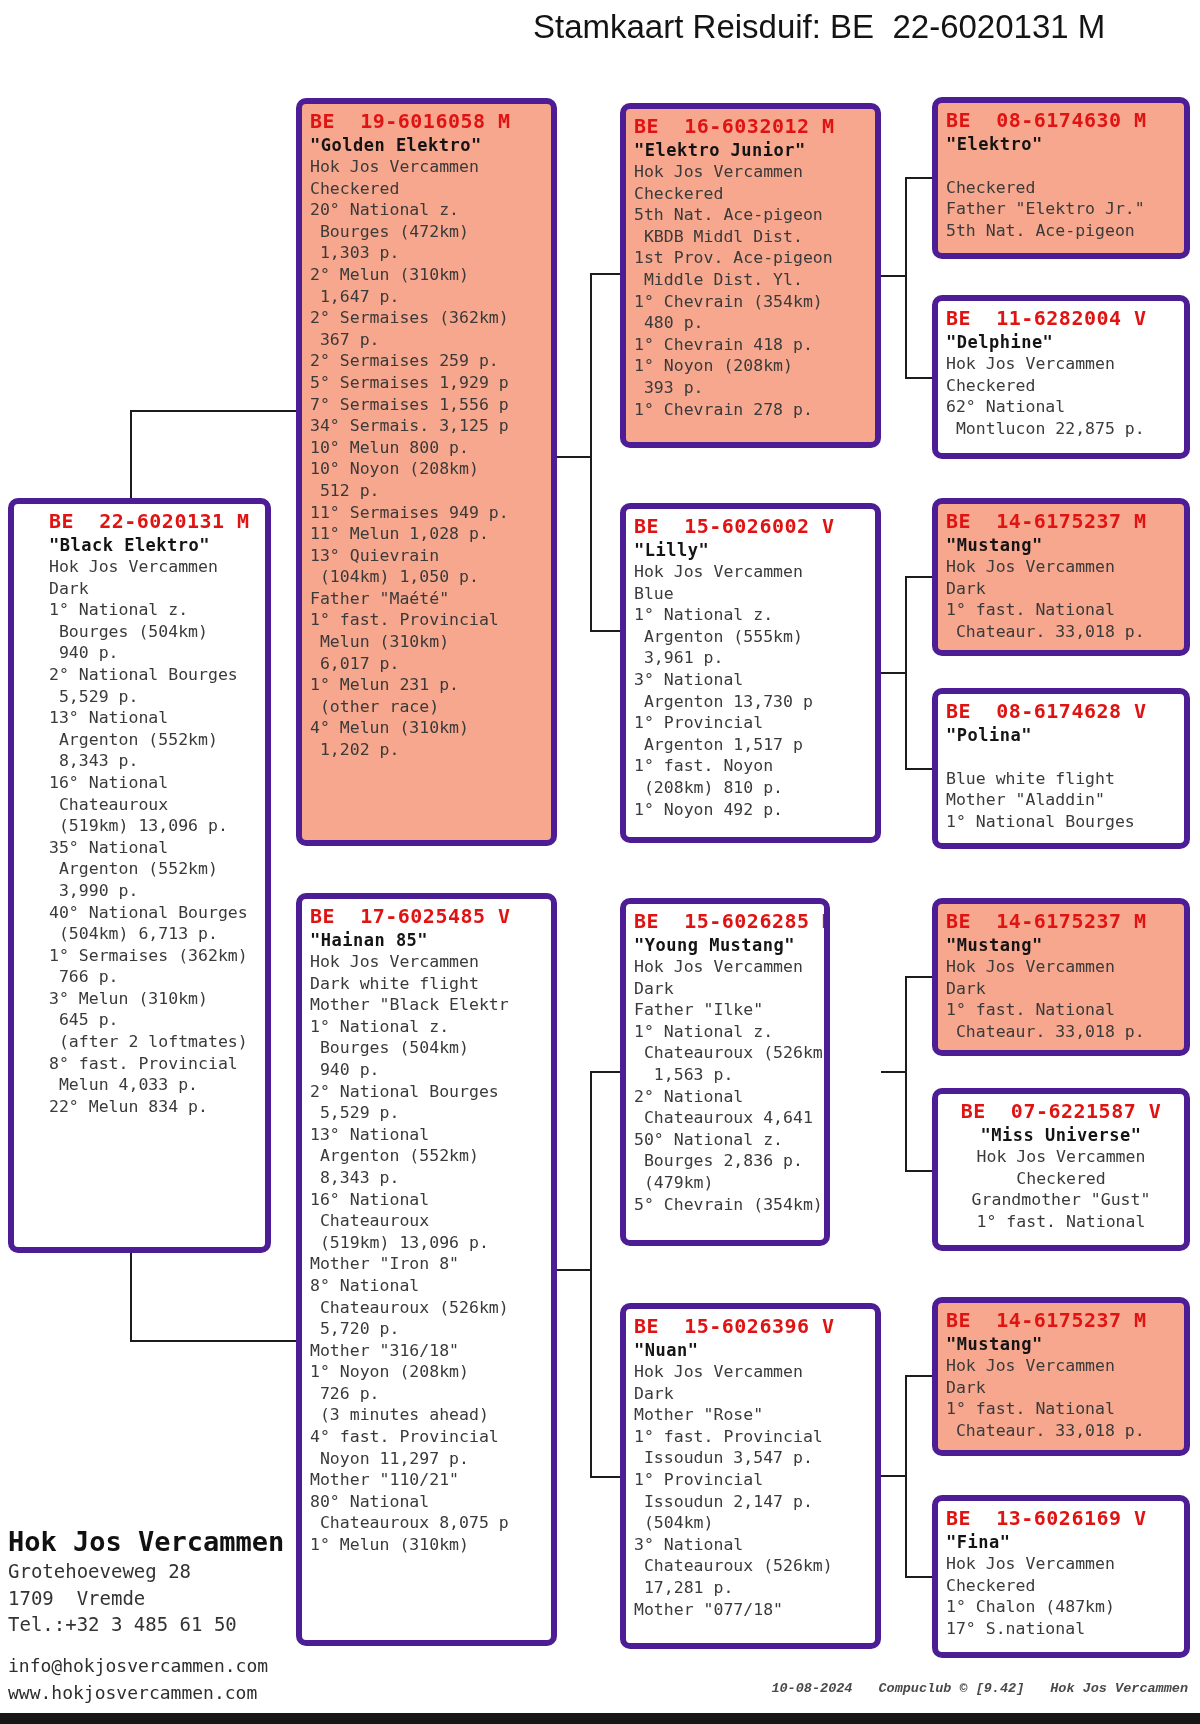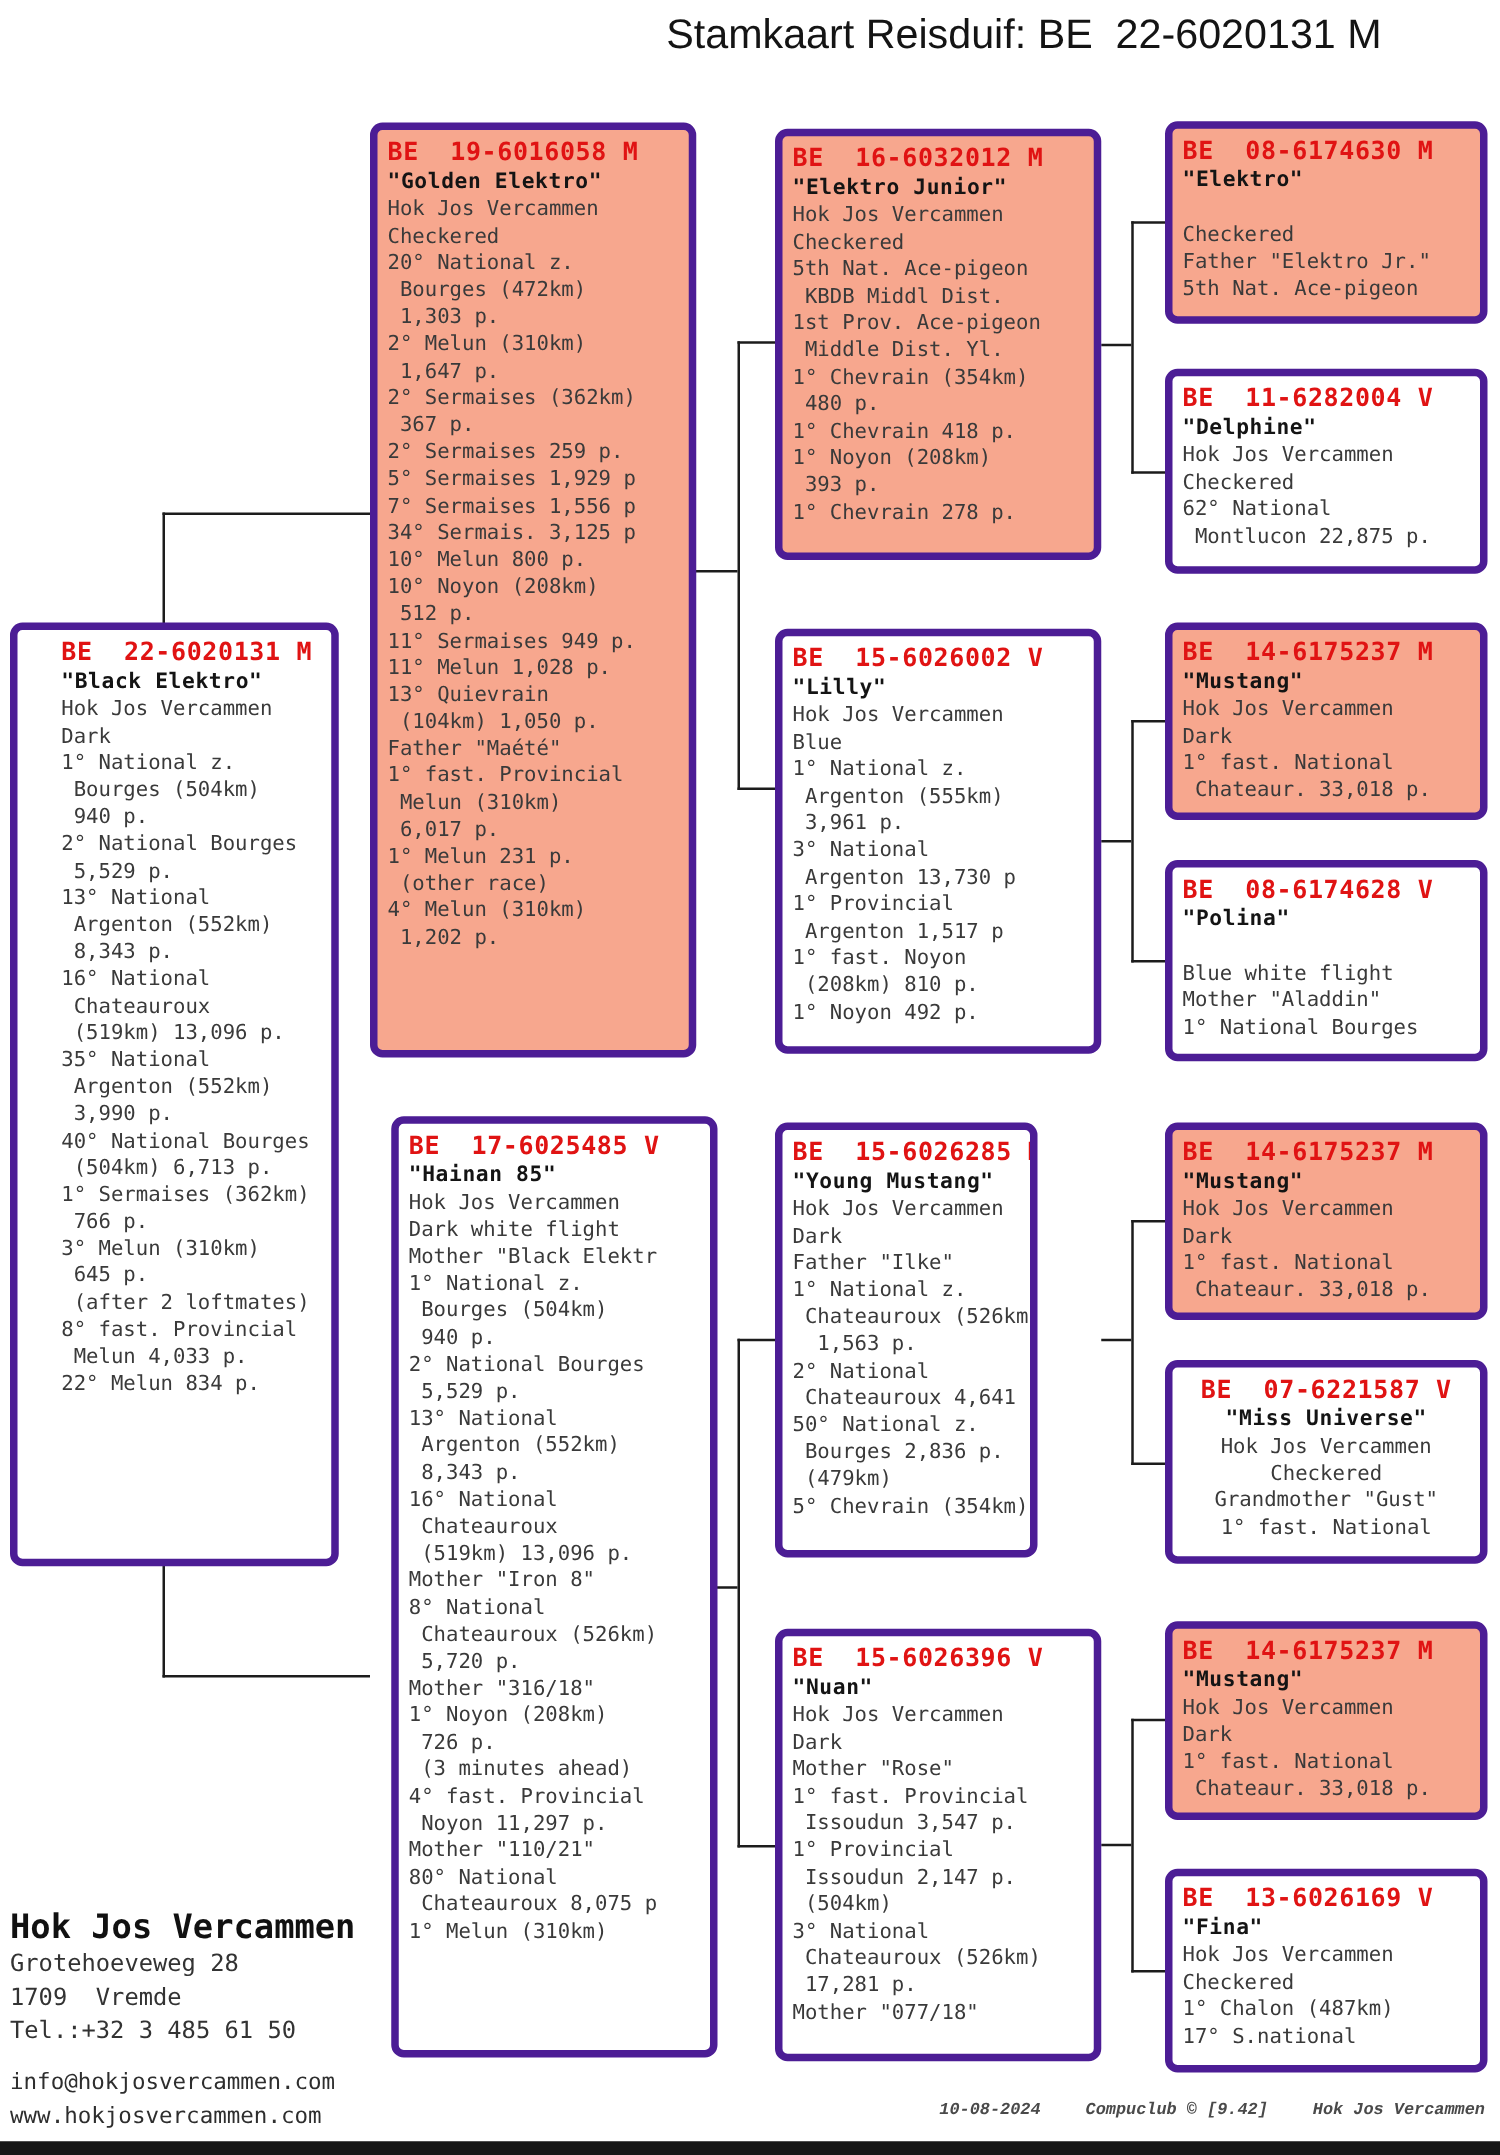--- a/index.html
+++ b/index.html
@@ -43,21 +43,21 @@
   }
   .contact-web {
     position:absolute; left:8px; top:1652px;
     font-size:18px; line-height:27px; color:#2e2e2e; white-space:pre;
   }
   .footer {
     position:absolute; right:12px; top:1681px;
     font-family:"Liberation Mono", monospace;
     font-style:italic; font-weight:bold;
     font-size:13.5px; color:#4a4a4a;
-    display:flex; gap:36px; white-space:pre;
+    display:flex; gap:26px; white-space:pre;
   }
   .bottom-bar {
     position:absolute; left:0; top:1713px; width:1200px; height:11px;
     background:#161616;
   }
 </style>
 </head>
 <body>
 
 <div class="title">Stamkaart Reisduif: BE  22-6020131 M</div>
@@ -154,21 +154,21 @@
 Father "Maété"
 1° fast. Provincial
  Melun (310km)
  6,017 p.
 1° Melun 231 p.
  (other race)
 4° Melun (310km)
  1,202 p.</div>
 </div>
 
-<div class="box" style="left:296px;top:893px;width:261px;height:753px;margin-left:17px;">
+<div class="box" style="left:296px;top:893px;width:261px;height:753px;">
   <div class="ring">BE  17-6025485 V</div>
   <div class="pname">"Hainan 85"</div>
   <div class="pbody">Hok Jos Vercammen
 Dark white flight
 Mother "Black Elektr
 1° National z.
  Bourges (504km)
  940 p.
 2° National Bourges
  5,529 p.

